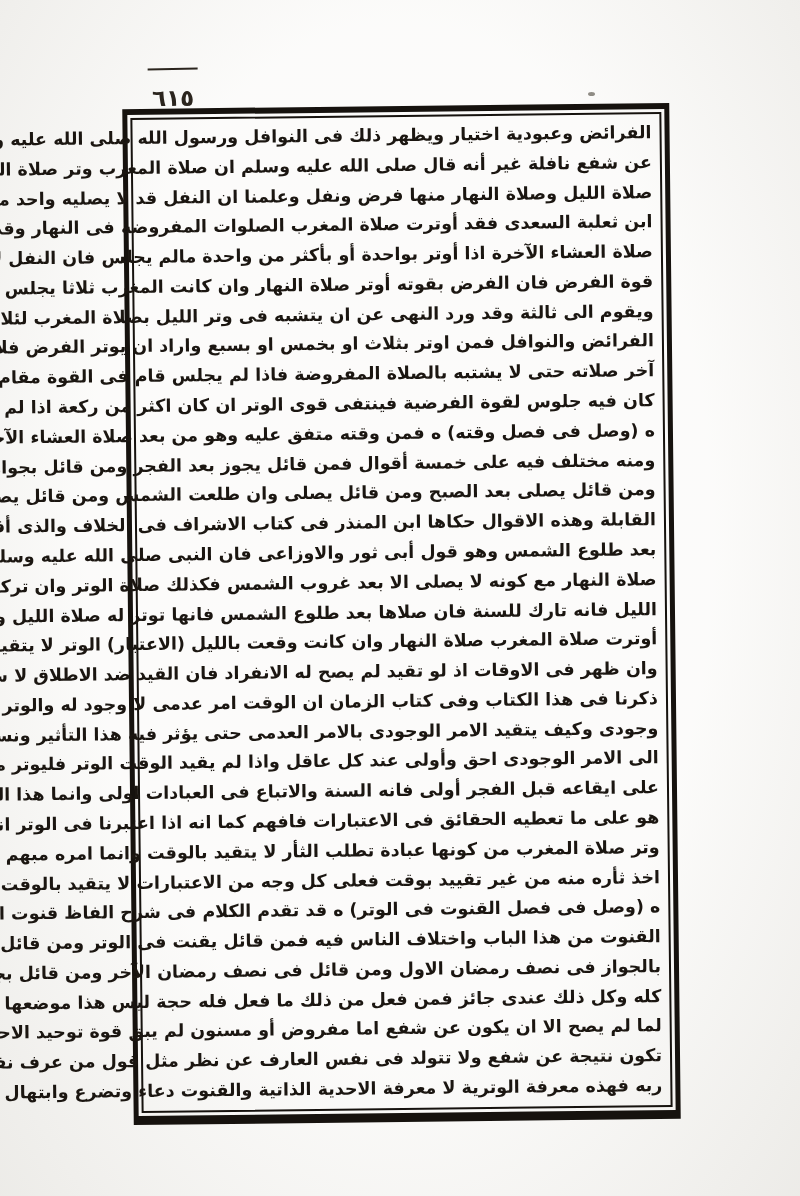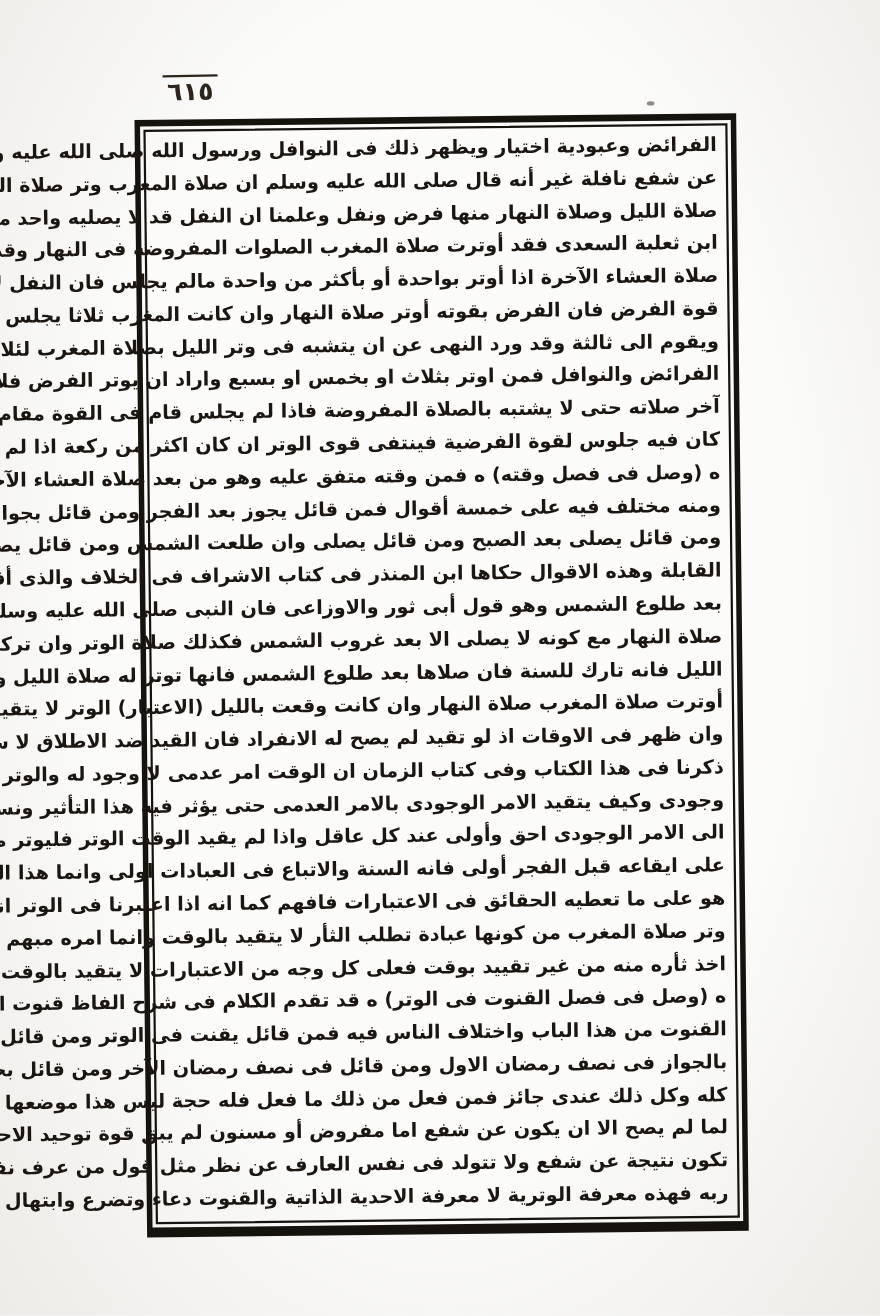--- a/index.html
+++ b/index.html
@@ -23,21 +23,21 @@
   }
   .pagenum {
     position: absolute;
     top: 68px;
     left: 148px;
     direction: rtl;
     font-size: 23px;
     font-weight: 700;
     color: #2b251e;
     border-top: 2px solid #2b251e;
-    padding: 1px 4px 0 4px;
+    padding: 15px 4px 0 4px;
     transform: rotate(-1deg);
     letter-spacing: 1px;
   }
   .ink-speck {
     position: absolute;
     left: 588px;
     top: 92px;
     width: 7px;
     height: 4px;
     border-radius: 50%;

